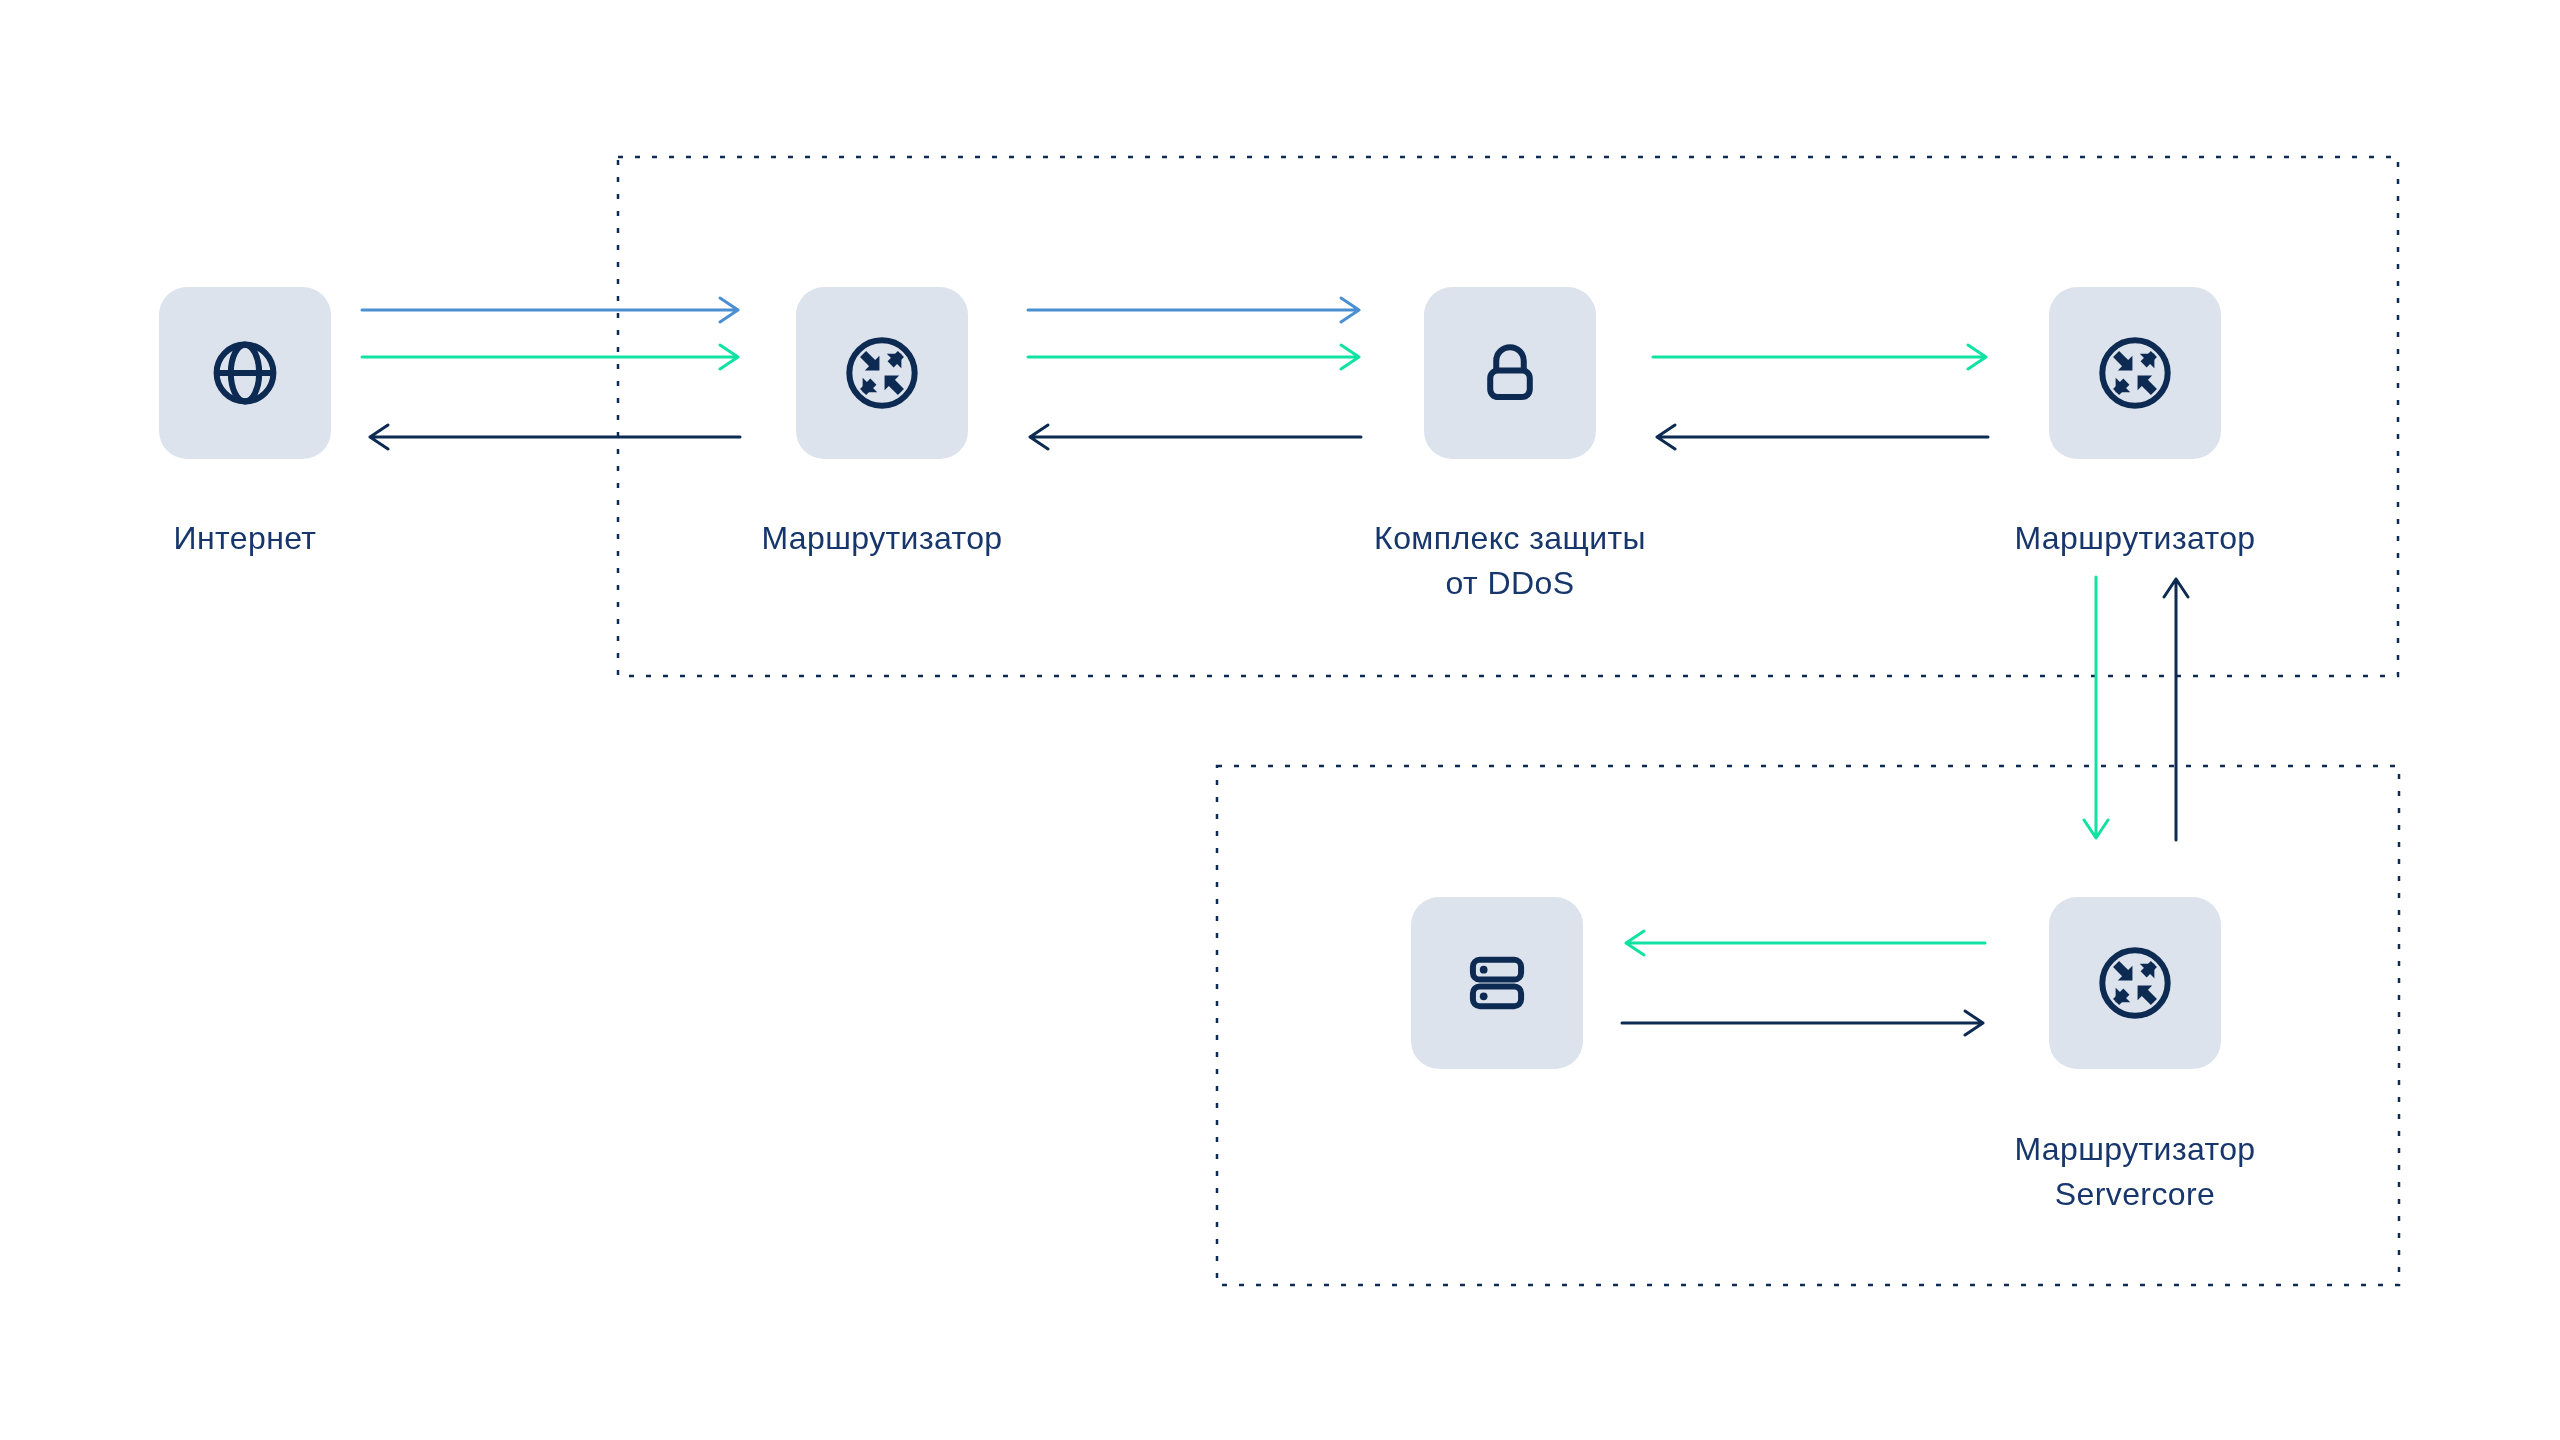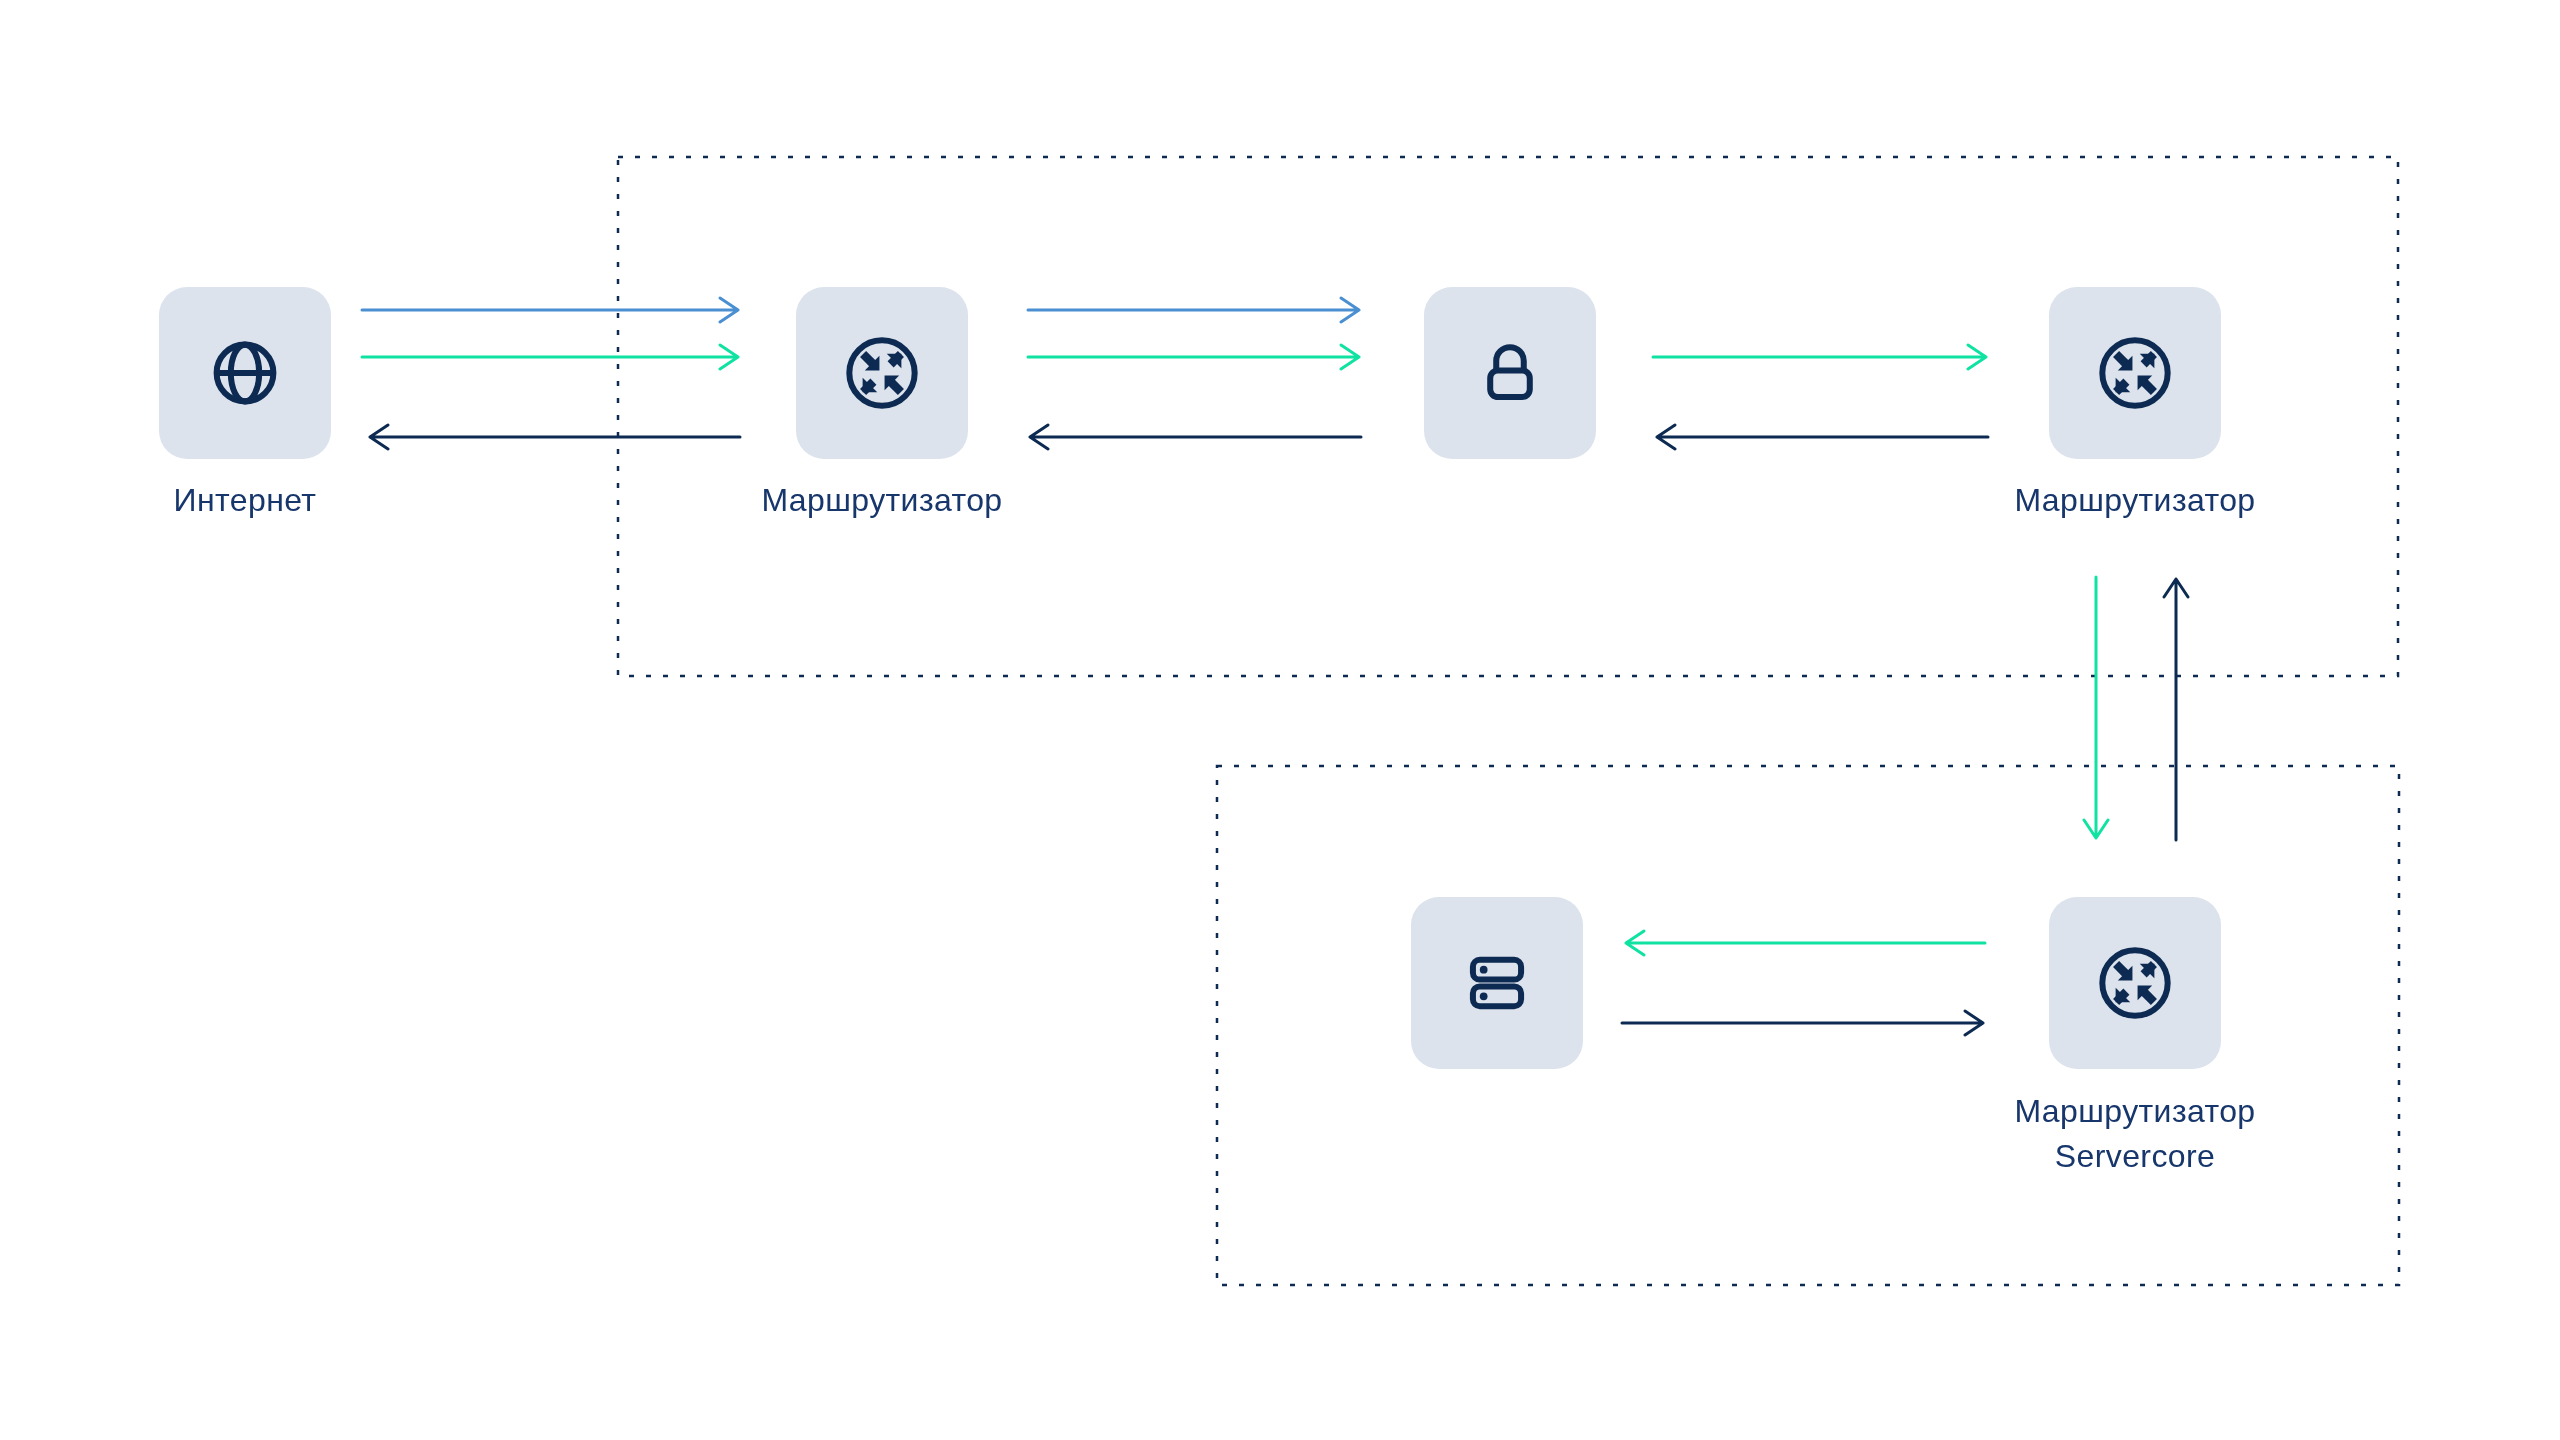--- a/index.html
+++ b/index.html
@@ -68,20 +68,21 @@
   .label{
     position:absolute;
     transform:translateX(-50%);
     text-align:center;
     color:var(--label_navy);
     font-size:32px;
     line-height:45px;
     font-weight:500;
     letter-spacing:0.4px;
     white-space:nowrap;
+    margin-top:38px;
   }
 </style>
 </head>
 <body>
 
 <div class="canvas">
 
   <svg class="wires" viewBox="0 0 2560 1440">
 
     <rect class="zone" x="618" y="157" width="1780" height="519"></rect>
@@ -139,20 +140,24 @@
   <div class="label" style="left:882px;top:478px">
     <div>Маршрутизатор</div>
   </div>
 
   <div class="node" style="left:1424px;top:287px">
     <svg width="86" height="86" viewBox="0 0 100 100">
       <path class="icon-stroke" d="M34 47 L34 36 A16 16 0 0 1 66 36 L66 47"></path>
       <rect class="icon-stroke" x="27" y="47" width="46" height="31" rx="9"></rect>
     </svg>
   </div>
+  <div class="label" style="left:1510px;top:478px">
+    <div>Комплекс защиты</div>
+    <div>от DDoS</div>
+  </div>
 
   <div class="node" style="left:2049px;top:287px">
     <svg width="86" height="86" viewBox="0 0 100 100">
       <circle class="icon-stroke" cx="50" cy="50" r="38"></circle>
       <path class="icon-shaft" d="M28 28 L40 40"></path>
       <path class="icon-fill" d="M47 47 L47 30 L30 47 Z"></path>
       <path class="icon-shaft" d="M60 40 L72 28"></path>
       <path class="icon-fill" d="M72.5 27.5 L72.5 44.5 L55.5 27.5 Z"></path>
       <path class="icon-shaft" d="M40 60 L28 72"></path>
       <path class="icon-fill" d="M27.5 72.5 L44.5 72.5 L27.5 55.5 Z"></path>

